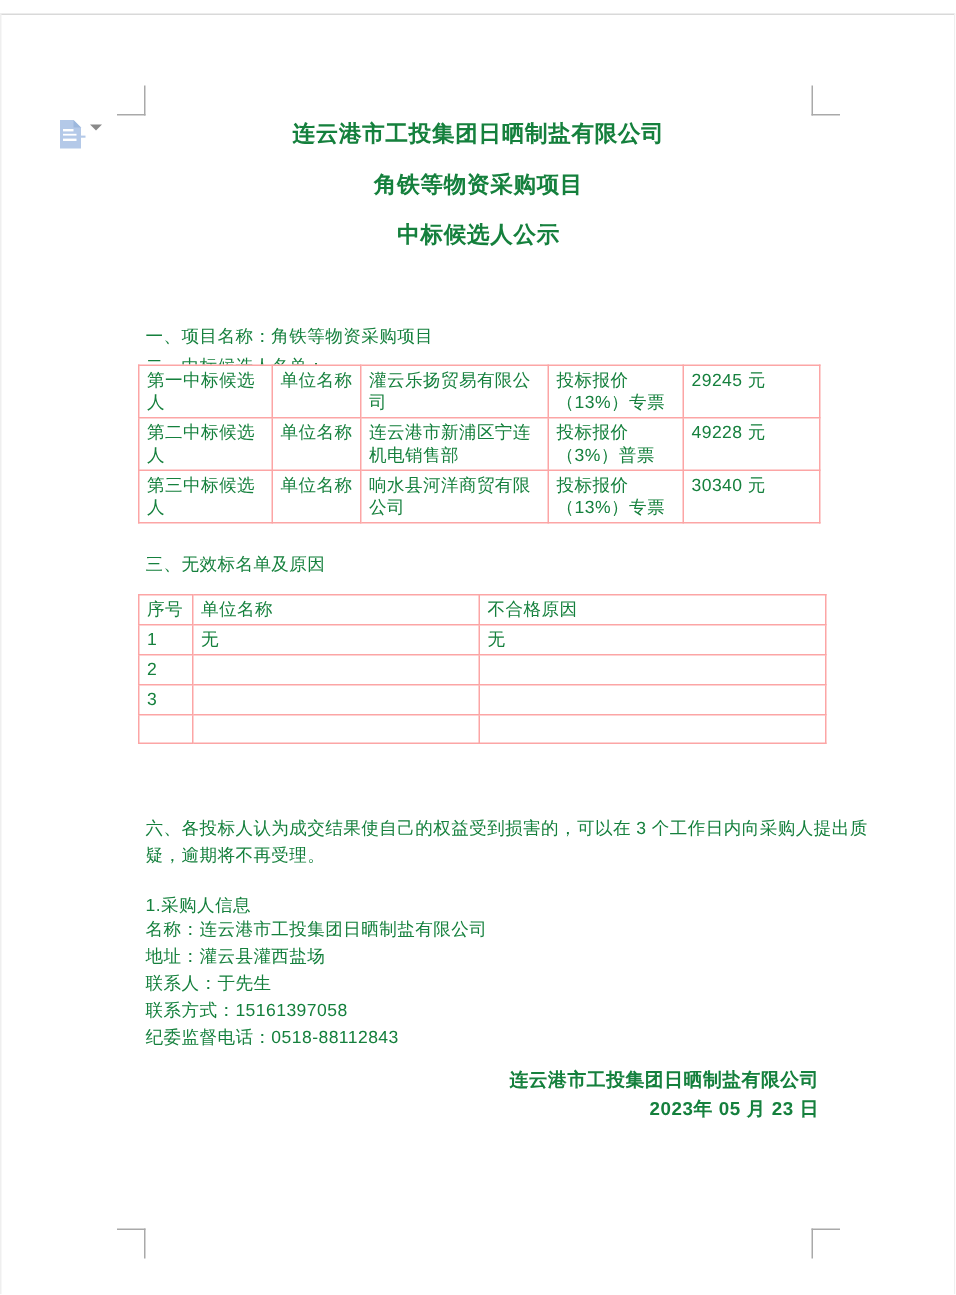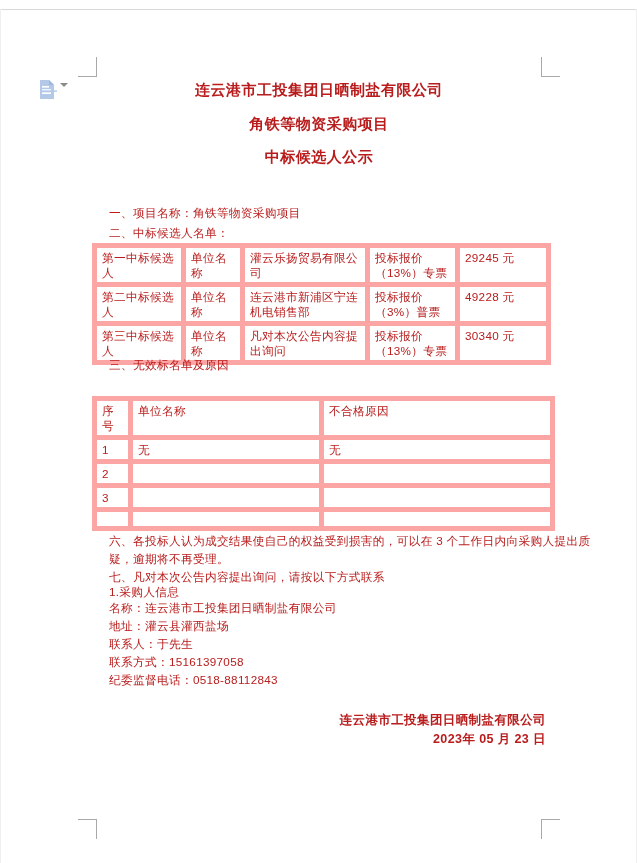--- a/index.html
+++ b/index.html
@@ -1,18 +1,18 @@
 <!DOCTYPE html>
 <html><head>
 <meta charset="utf-8">
 <style>
   html,body{margin:0;padding:0;background:#ffffff;}
   .page{
     position:relative;width:637px;height:863px;background:#fff;
-    font-family:"Liberation Sans",sans-serif;color:#b91c1c;overflow:hidden;
+    font-family:"Liberation Sans",sans-serif;color:#15803d;overflow:hidden;
   }
   
   .edge-top{position:absolute;left:0;top:9px;width:637px;height:0;border-top:1px solid #d9d9d9;}
   .edge-left{position:absolute;left:0;top:9px;width:0;height:854px;border-left:1px solid #efefef;}
   .edge-right{position:absolute;right:0;top:9px;width:0;height:854px;border-right:1px solid #efefef;}
   
   .crop{position:absolute;width:18px;height:19px;}
   .crop.tl{left:78px;top:57px;border-right:1px solid #a9a9a9;border-bottom:1px solid #a9a9a9;}
   .crop.tr{left:541px;top:57px;border-left:1px solid #a9a9a9;border-bottom:1px solid #a9a9a9;}
   .crop.bl{left:78px;top:819px;border-right:1px solid #a9a9a9;border-top:1px solid #a9a9a9;}
@@ -20,24 +20,24 @@
   
   .paste-btn{position:absolute;left:39px;top:79px;width:34px;height:24px;}
   .paste-btn svg{position:absolute;left:0;top:0;}
   .caret{position:absolute;left:21px;top:8px;width:9px;height:8px;}
   .caret .bar{width:8px;height:0;border-top:2px solid #8a8a8a;margin:0 auto;}
   .caret .tri{width:0;height:0;margin:1px auto 0;border-left:4px solid transparent;border-right:4px solid transparent;border-top:4px solid #8a8a8a;}
   
   .title{position:absolute;left:97px;width:444px;text-align:center;font-weight:bold;font-size:15px;line-height:17px;letter-spacing:0.5px;white-space:nowrap;}
   .t1{top:81px}.t2{top:115px}.t3{top:148px}
   
-  .line{position:absolute;left:109px;font-size:11.7px;line-height:14px;white-space:nowrap;letter-spacing:0.3px;}
+  .line{position:absolute;left:97px;font-size:11.7px;line-height:14px;white-space:nowrap;letter-spacing:0.3px;margin-top:12px;}
   
   table.tbl{position:absolute;border-collapse:collapse;table-layout:fixed;font-size:11.7px;background:#fff;}
-  table.tbl td,table.tbl th{border:5px solid #fca5a5;padding:2px 5px;vertical-align:top;font-weight:normal;text-align:left;line-height:15px;letter-spacing:0.3px;overflow:hidden;}
+  table.tbl td,table.tbl th{border:1px solid #fca5a5;padding:2px 5px;vertical-align:top;font-weight:normal;text-align:left;line-height:15px;letter-spacing:0.3px;overflow:hidden;}
   #candidates-table{left:92px;top:243px;width:454px;}
   #invalid-table{left:92px;top:396px;width:458px;}
   td.jc{text-align:justify;text-justify:inter-character;margin-left:32px;}
   
   .sig{position:absolute;right:91px;top:711px;text-align:right;font-weight:bold;font-size:12.5px;line-height:19px;white-space:nowrap;letter-spacing:0.4px;}
 </style>
 </head>
 <body>
 
 <div class="page">
@@ -93,21 +93,21 @@
     <tr style="height:32px">
       <td>第二中标候选人</td>
       <td>单位名称</td>
       <td class="jc">连云港市新浦区宁连机电销售部</td>
       <td>投标报价（3%）普票</td>
       <td>49228 元</td>
     </tr>
     <tr style="height:33px">
       <td>第三中标候选人</td>
       <td>单位名称</td>
-      <td class="jc">凡对本次公告内容提出询问</td>
+      <td class="jc">响水县河洋商贸有限公司</td>
       <td>投标报价（13%）专票</td>
       <td>30340 元</td>
     </tr>
   </tbody>
     </table>
 
   <div class="line" style="top:358px">三、无效标名单及原因</div>
 
   <table class="tbl" id="invalid-table">
     <colgroup>
@@ -139,21 +139,20 @@
     <tr style="height:19px">
       <td></td>
       <td></td>
       <td></td>
     </tr>
   </tbody>
     </table>
 
   <div class="line" style="top:534px">六、各投标人认为成交结果使自己的权益受到损害的，可以在 3 个工作日内向采购人提出质</div>
   <div class="line" style="top:552px">疑，逾期将不再受理。</div>
-  <div class="line" style="top:570px">七、凡对本次公告内容提出询问，请按以下方式联系</div>
   <div class="line" style="top:585px">1.采购人信息</div>
   <div class="line" style="top:601px">名称：连云港市工投集团日晒制盐有限公司</div>
   <div class="line" style="top:619px">地址：灌云县灌西盐场</div>
   <div class="line" style="top:637px">联系人：于先生</div>
   <div class="line" style="top:655px">联系方式：15161397058</div>
   <div class="line" style="top:673px">纪委监督电话：0518-88112843</div>
 
   <div class="sig">
     <div>连云港市工投集团日晒制盐有限公司</div>
     <div>2023年 05 月 23 日</div>

